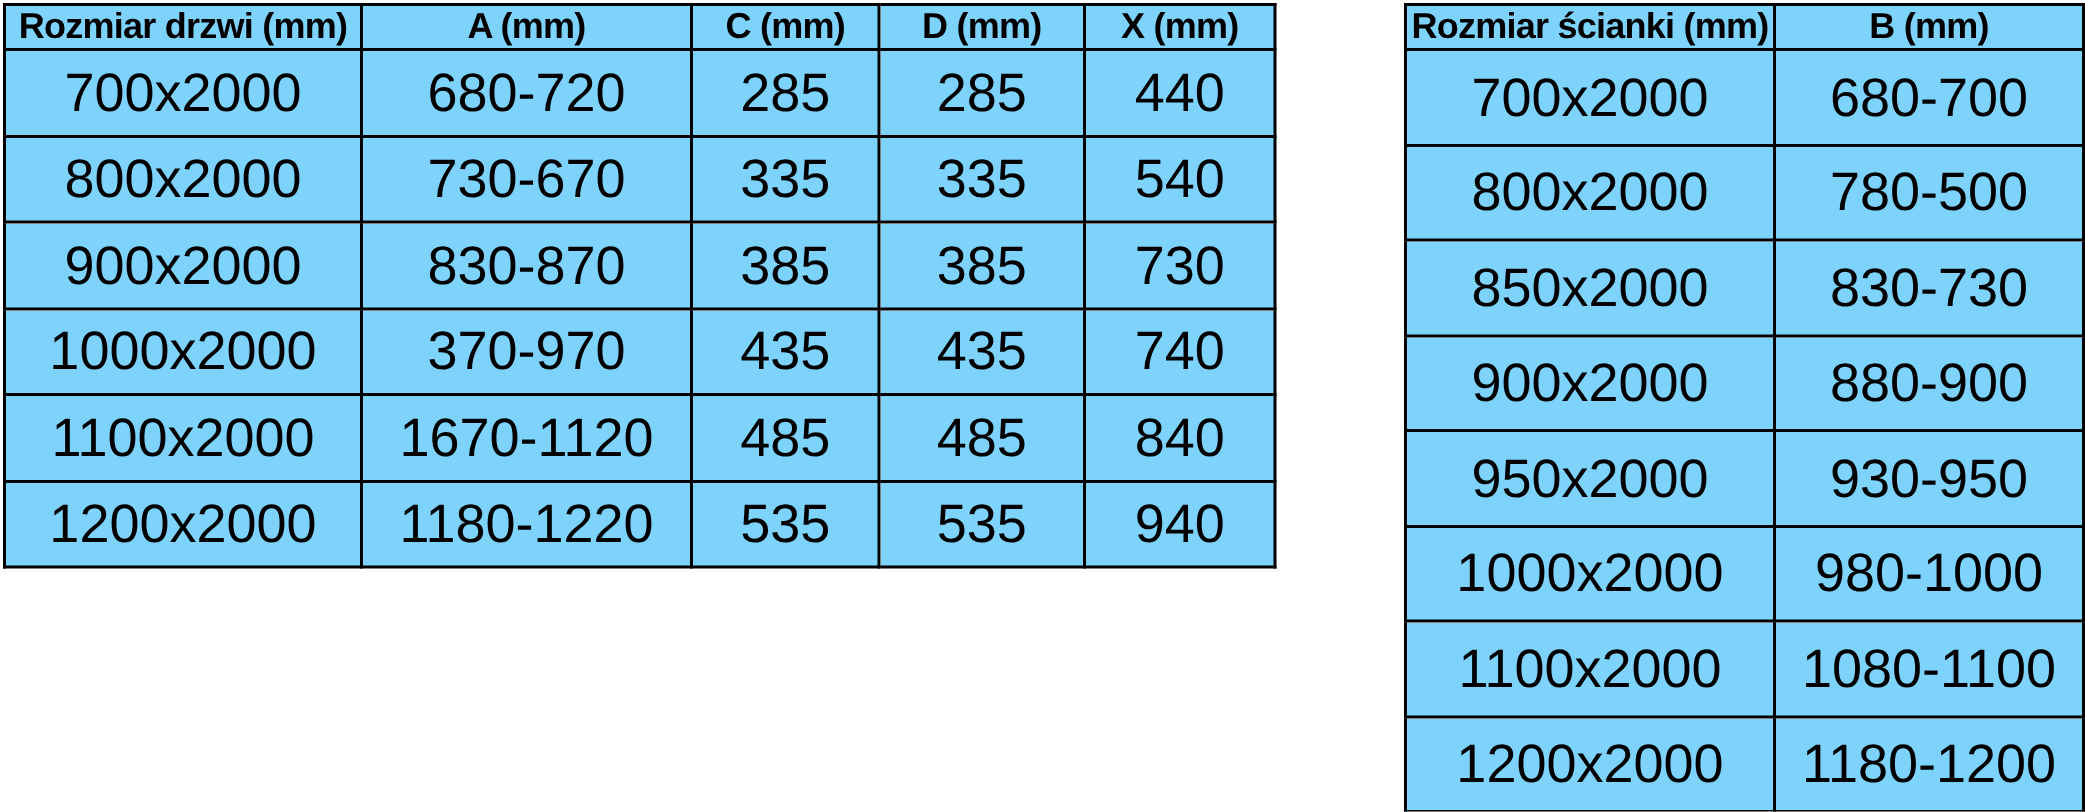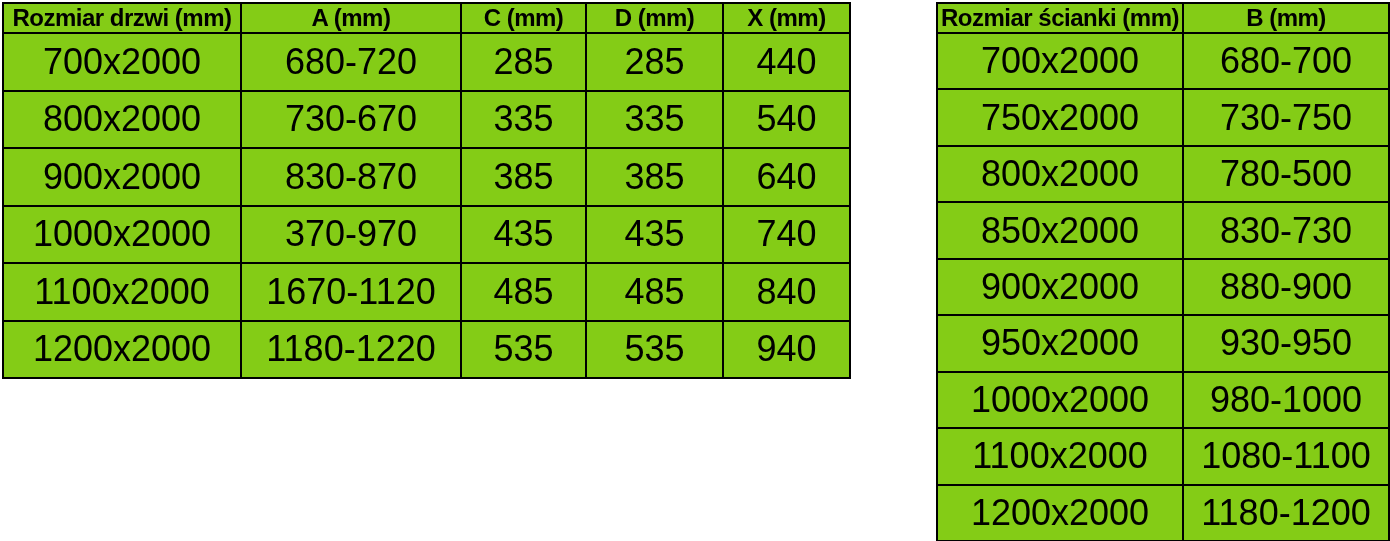--- a/index.html
+++ b/index.html
@@ -23,21 +23,21 @@
     table-layout: fixed;
     background: #ffffff;
   }
   table.spec-table th,
   table.spec-table td {
     border: 2px solid #000000;
     text-align: center;
     vertical-align: middle;
     white-space: nowrap;
     overflow: hidden;
-    background: #84cc16;
+    background: #7dd3fc;
     color: #000000;
   }
   table.spec-table td {
     font-size: 36px;
     font-weight: normal;
   }
   table.spec-table th {
     font-size: 24px;
     font-weight: bold;
     letter-spacing: -0.5px;
@@ -90,21 +90,21 @@
           <td>730-670</td>
           <td>335</td>
           <td>335</td>
           <td>540</td>
         </tr>
         <tr>
           <td>900x2000</td>
           <td>830-870</td>
           <td>385</td>
           <td>385</td>
-          <td>640</td>
+          <td>730</td>
         </tr>
         <tr>
           <td>1000x2000</td>
           <td>370-970</td>
           <td>435</td>
           <td>435</td>
           <td>740</td>
         </tr>
         <tr>
           <td>1100x2000</td>
@@ -133,24 +133,20 @@
           <th>Rozmiar ścianki (mm)</th>
           <th>B (mm)</th>
         </tr>
     </thead>
     <tbody>
         <tr>
           <td>700x2000</td>
           <td>680-700</td>
         </tr>
         <tr>
-          <td>750x2000</td>
-          <td>730-750</td>
-        </tr>
-        <tr>
           <td>800x2000</td>
           <td>780-500</td>
         </tr>
         <tr>
           <td>850x2000</td>
           <td>830-730</td>
         </tr>
         <tr>
           <td>900x2000</td>
           <td>880-900</td>

